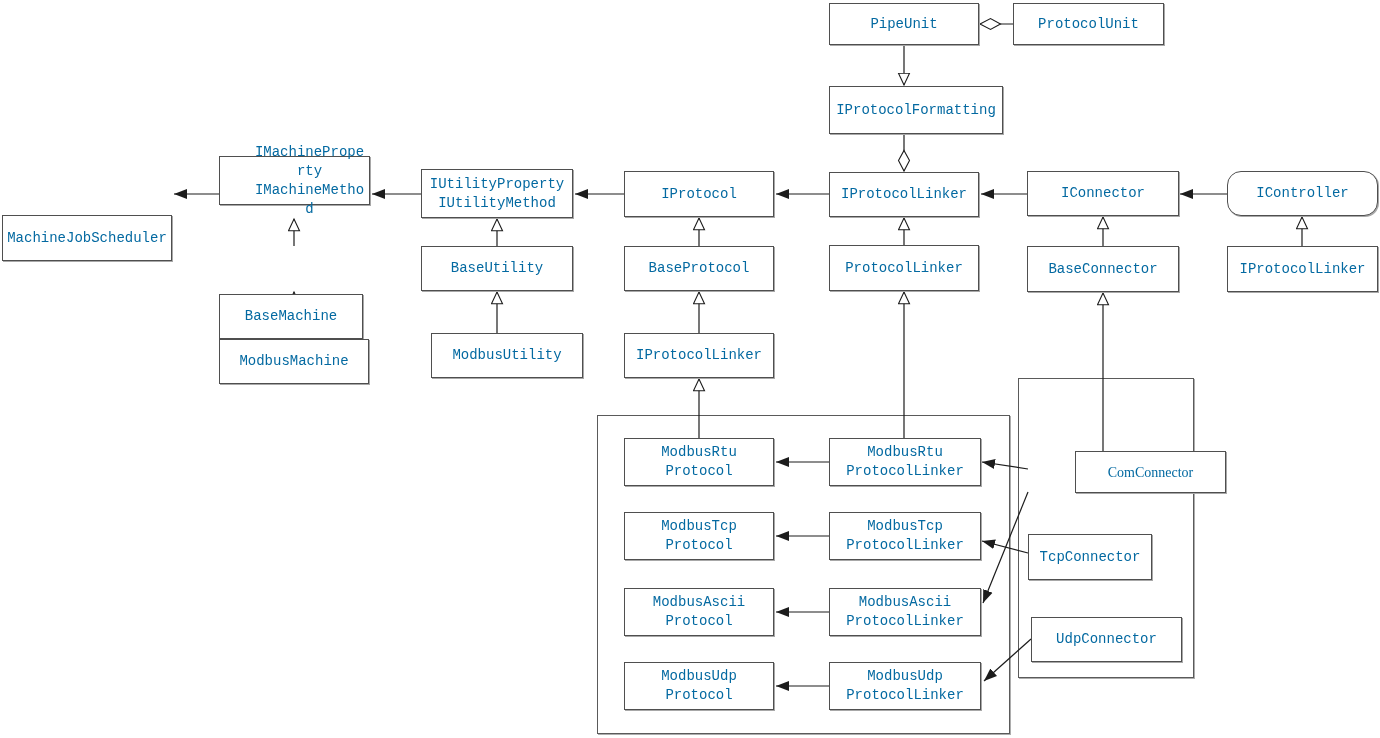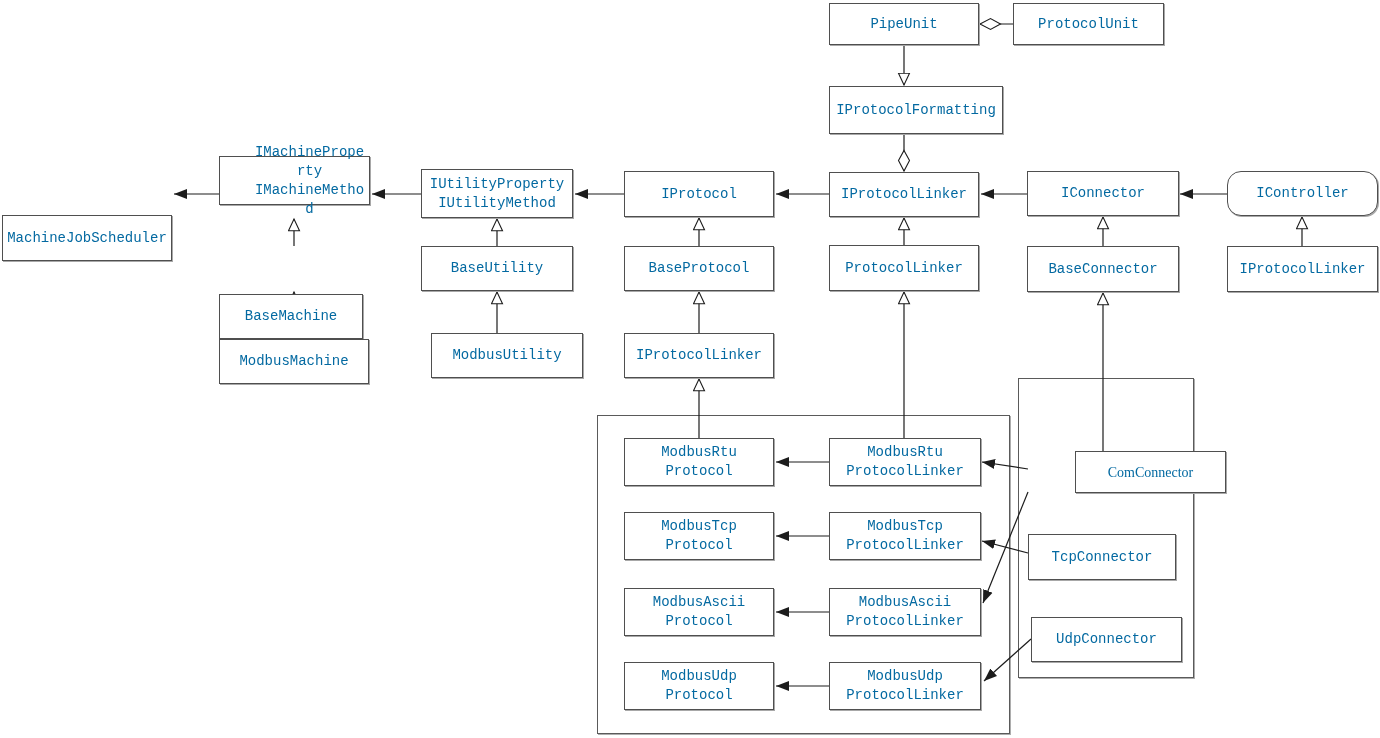--- a/index.html
+++ b/index.html
@@ -129,16 +129,16 @@
 ProtocolLinker</div>
       <div class="node" style="left: 624px; top: 588px; width: 150px; height: 48px;">ModbusAscii
 Protocol</div>
       <div class="node" style="left: 829px; top: 588px; width: 152px; height: 48px;">ModbusAscii
 ProtocolLinker</div>
       <div class="node" style="left: 624px; top: 662px; width: 150px; height: 48px;">ModbusUdp
 Protocol</div>
       <div class="node" style="left: 829px; top: 662px; width: 152px; height: 48px;">ModbusUdp
 ProtocolLinker</div>
       <div class="node" style="left: 1075px; top: 451px; width: 151px; height: 42px; font-family: Liberation Serif, serif;">ComConnector</div>
-      <div class="node" style="left: 1028px; top: 534px; width: 148px; height: 46px;">TcpConnector</div>
+      <div class="node" style="left: 1028px; top: 534px; width: 124px; height: 46px;">TcpConnector</div>
       <div class="node" style="left: 1031px; top: 617px; width: 151px; height: 45px;">UdpConnector</div>
     </div>
 </div>
 
 </body></html>

